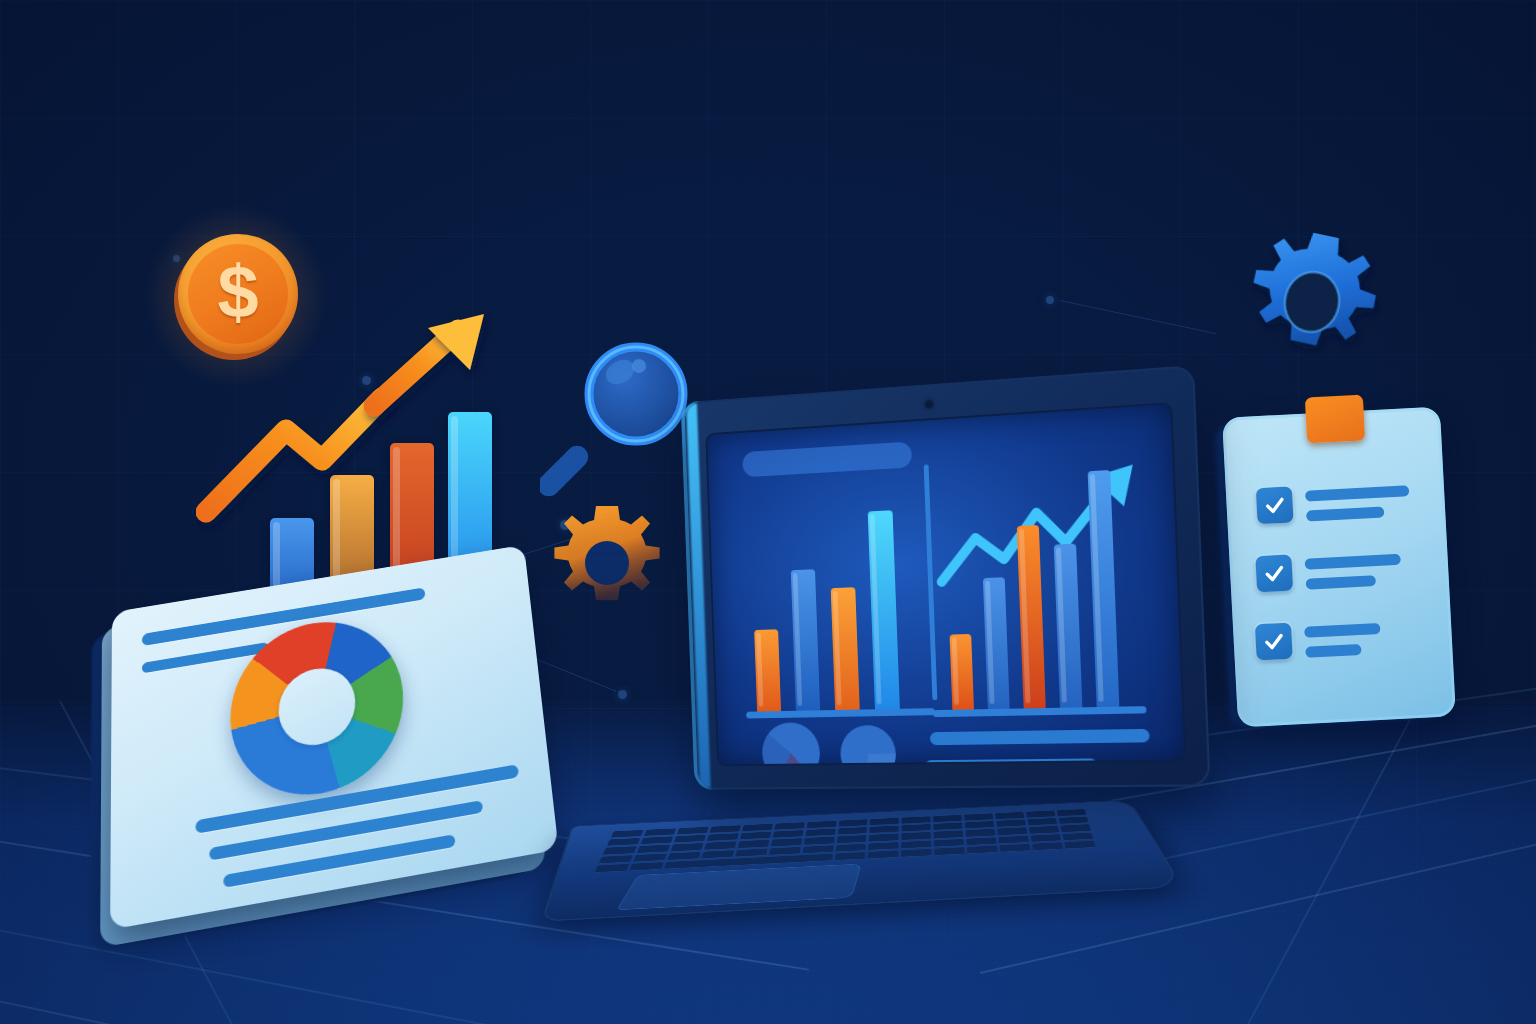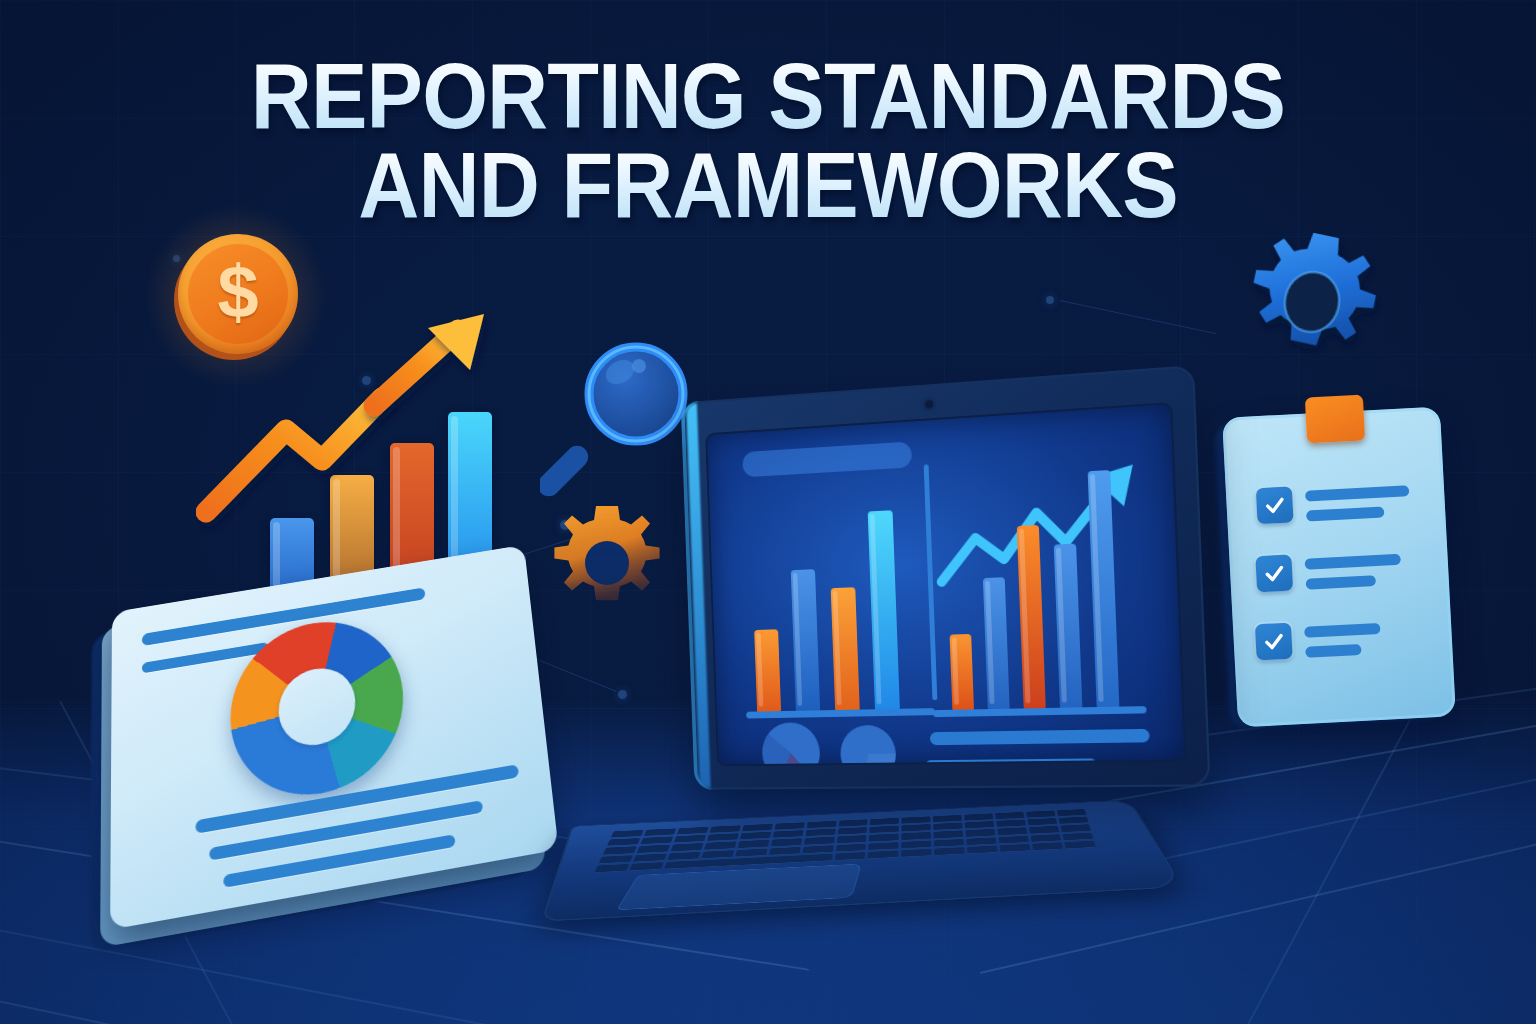--- a/index.html
+++ b/index.html
@@ -306,24 +306,20 @@
     <div class="floor-line" style="left:-90px;top:912px;width:1060px;transform:rotate(11deg);"></div>
     <div class="floor-line bright" style="left:-40px;top:992px;width:1100px;transform:rotate(12deg);"></div>
     <div class="floor-line" style="left:1150px;top:742px;width:520px;transform:rotate(-8deg);"></div>
     <div class="floor-line bright" style="left:1110px;top:800px;width:600px;transform:rotate(-10deg);"></div>
     <div class="floor-line" style="left:1040px;top:884px;width:680px;transform:rotate(-12deg);"></div>
     <div class="floor-line bright" style="left:980px;top:972px;width:720px;transform:rotate(-13deg);"></div>
     <div class="floor-line" style="left:60px;top:700px;width:430px;transform:rotate(62deg);"></div>
     <div class="floor-line" style="left:1420px;top:700px;width:420px;transform:rotate(118deg);"></div>
   </div>
 
-  <div class="title">
-    <div class="title-line">REPORTING STANDARDS</div>
-    <div class="title-line">AND FRAMEWORKS</div>
-  </div>
 
   <div id="coin-icon">
     <div class="coin-glow"></div>
     <div class="coin-shadow"></div>
     <div class="coin-outer"></div>
     <div class="coin-inner">
       <span class="coin-sign">$</span>
     </div>
   </div>
 

